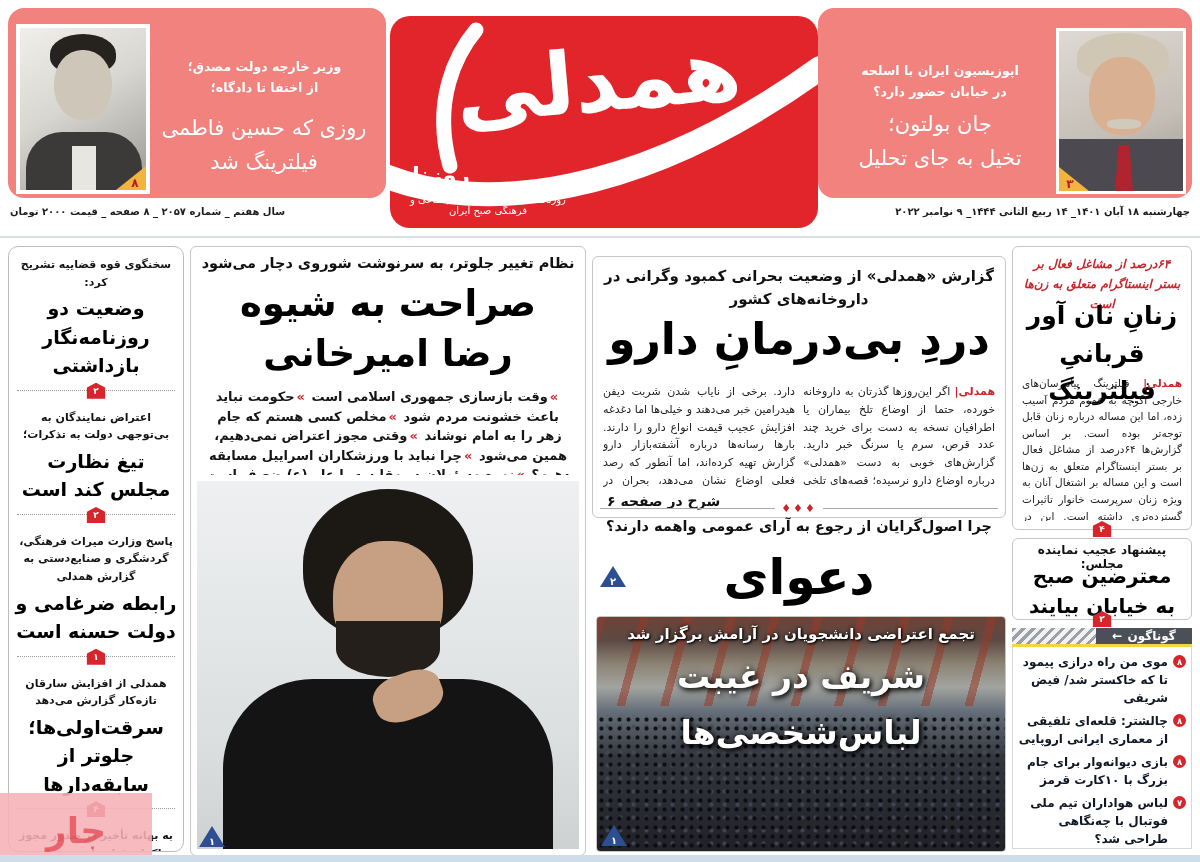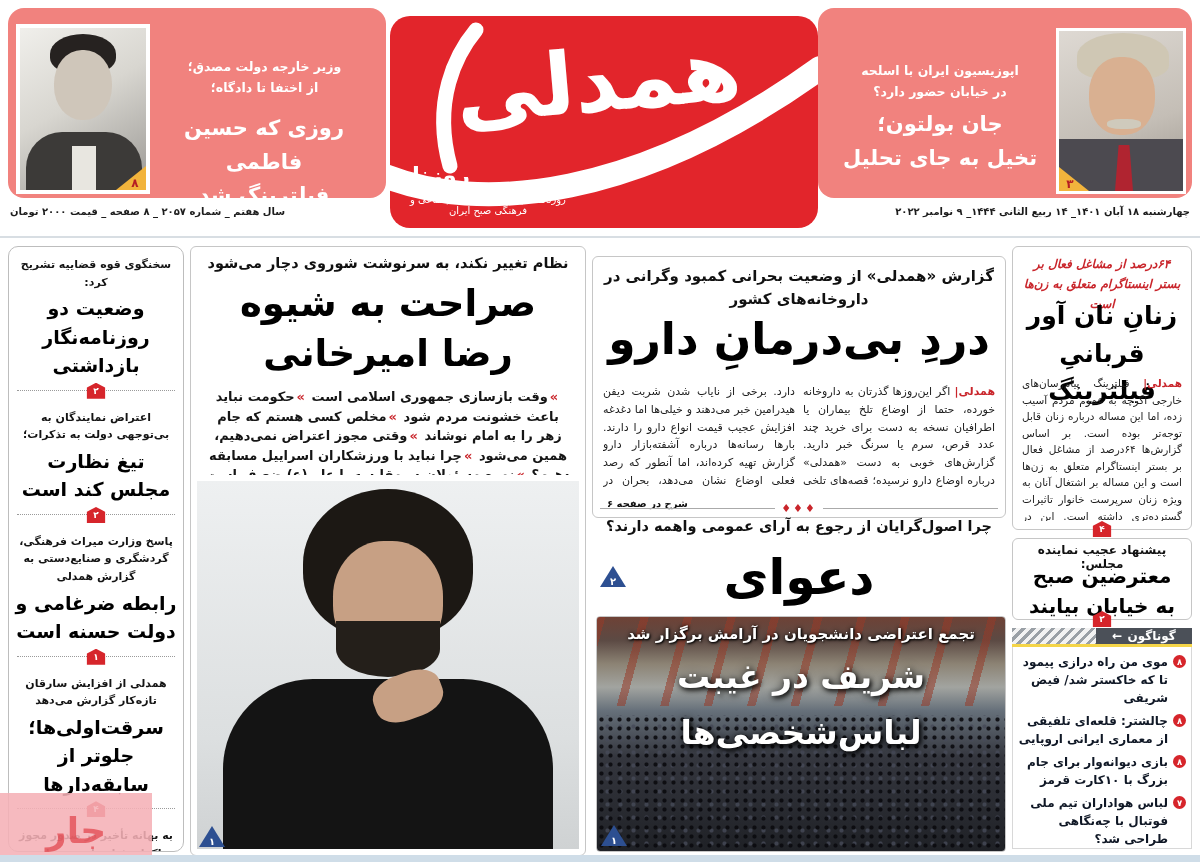--- a/index.html
+++ b/index.html
@@ -12,21 +12,21 @@
     overflow: hidden;
     color: #111;
   }
   .abs { position: absolute; }
 
   
   .promo-card { background:#f1827e; border-radius:16px; }
   #promo-left  { left:8px;  top:8px; width:378px; height:190px; }
   #promo-right { left:818px; top:8px; width:374px; height:190px; }
   .promo-kicker { color:#fff; font-size:12.5px; font-weight:bold; text-align:center; line-height:1.7; }
-  .promo-title  { color:#fff; font-size:21px;  font-weight:bold; text-align:center; line-height:1.6; }
+  .promo-title  { color:#fff; font-size:21px;  font-weight:normal; text-align:center; line-height:1.6; }
 
   .photo-frame { border:4px solid #fff; overflow:hidden; position:absolute; }
   #fatemi-photo { left:8px; top:16px; width:134px; height:170px;
     background:linear-gradient(150deg,#f0efeb 0%,#d8d6d0 45%,#9a9894 100%); }
   #fatemi-photo .hair { position:absolute; top:6px; left:30px; width:66px; height:40px; background:#262220; border-radius:50% 50% 40% 40%; }
   #fatemi-photo .face { position:absolute; top:22px; left:34px; width:58px; height:70px; background:#cfc6ba; border-radius:48%; }
   #fatemi-photo .suit { position:absolute; bottom:0; left:6px; width:116px; height:58px; background:#3c3a38; border-radius:36px 36px 0 0; }
   #fatemi-photo .shirt { position:absolute; bottom:0; left:52px; width:24px; height:44px; background:#e8e6e0; }
 
   #bolton-photo { right:6px; top:20px; width:130px; height:166px; border-width:3px;
@@ -64,21 +64,21 @@
 
   
   #lead-block { left:592px; top:256px; width:414px; height:262px; }
   #lead-kicker { position:absolute; top:8px; left:10px; right:10px; font-size:15px; line-height:1.55; }
   #lead-title  { position:absolute; top:56px; left:6px; right:6px; font-size:44px; line-height:1.2; }
   .lead-body { position:absolute; top:126px; width:192px; height:104px; overflow:hidden;
     font-size:11px; line-height:1.62; text-align:justify; color:#1d1d1d; }
   #lead-col-right { right:10px; }
   #lead-col-left  { left:10px; }
   .source-label { color:#c9252b; font-weight:bold; }
-  #lead-continuation { position:absolute; left:14px; bottom:8px; font-weight:bold; font-size:10px; }
+  #lead-continuation { position:absolute; left:14px; bottom:8px; font-weight:bold; font-size:14px; }
 
   #diamond-divider { left:600px; top:502px; width:398px; display:flex; align-items:center; gap:6px; }
   #diamond-divider .rule { flex:1; border-top:1px solid #aaa; }
   #diamond-divider .marks { color:#c9252b; font-size:11px; letter-spacing:2px; }
 
   
   #ref-block { left:592px; top:514px; width:414px; height:98px; }
   #ref-kicker { position:absolute; top:4px; left:10px; right:10px; font-size:14.5px; }
   #ref-title  { position:absolute; top:32px; left:10px; right:10px; font-size:49px; line-height:1.3; }
 
@@ -257,21 +257,21 @@
   <div id="photo-overlay">
     <div>شریف در غیبت</div>
     <div>لباس‌شخصی‌ها</div>
   </div>
   <div id="photo-badge" class="tri-badge">
       <span>۱</span>
     </div>
 </div>
 
 <div id="interview-block" class="abs block">
-  <div id="intv-kicker" class="kicker">نظام تغییر نکند، به سرنوشت شوروی دچار می‌شود</div>
+  <div id="intv-kicker" class="kicker">نظام تغییر جلوتر، به سرنوشت شوروی دچار می‌شود</div>
   <div id="intv-title" class="headline">
     <div>صراحت به شیوه</div>
     <div>رضا امیرخانی</div>
   </div>
   <div id="intv-quotes">
     <span class="qmark">»</span><span>وقت بازسازی جمهوری اسلامی است</span>
     <span class="qmark">»</span><span>حکومت نباید باعث خشونت مردم شود</span>
     <span class="qmark">»</span><span>مخلص کسی هستم که جام زهر را به امام نوشاند</span>
     <span class="qmark">»</span><span>وقتی مجوز اعتراض نمی‌دهیم، همین می‌شود</span>
     <span class="qmark">»</span><span>چرا نباید با ورزشکاران اسراییل مسابقه دهیم؟</span>

